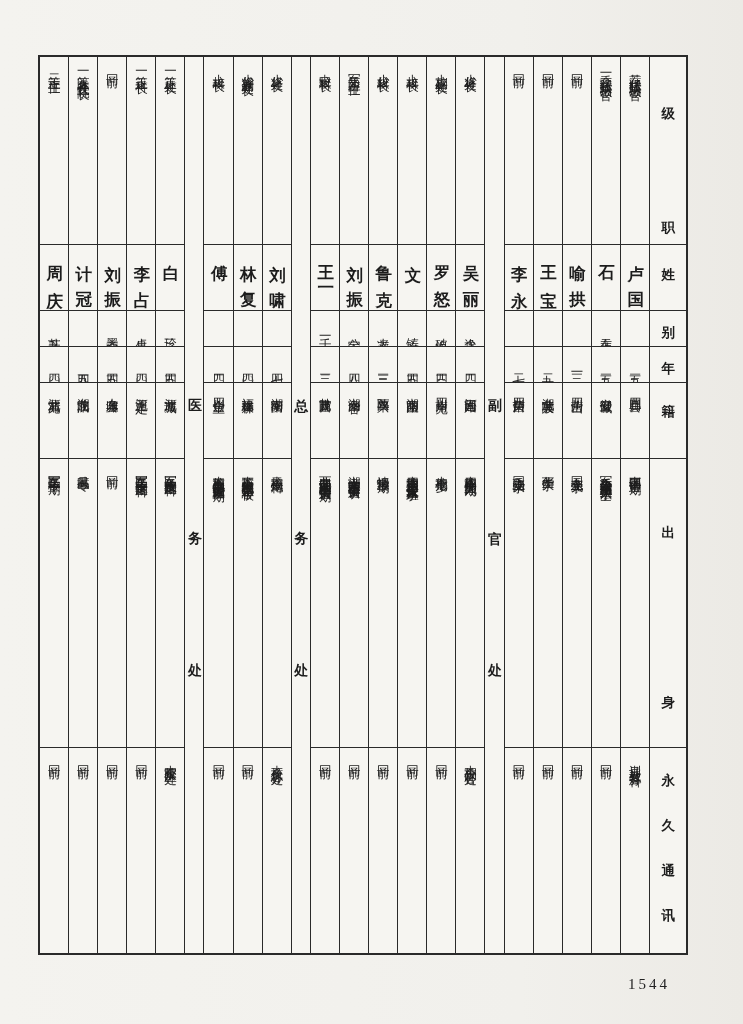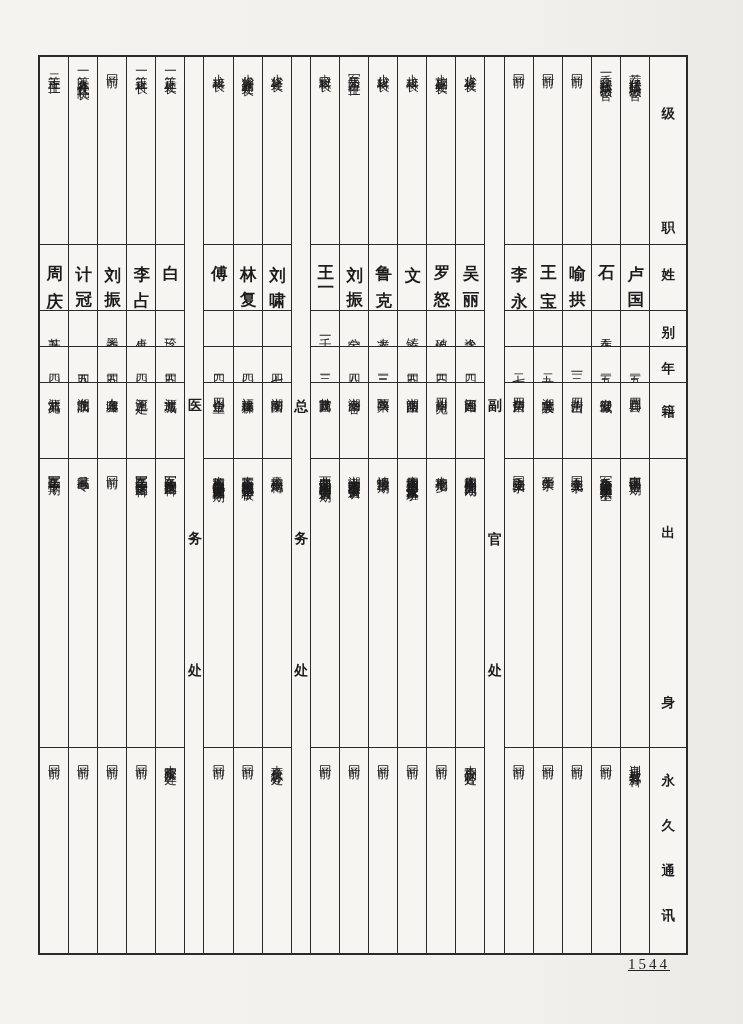--- a/index.html
+++ b/index.html
@@ -58,24 +58,23 @@
   .hdr-native{height:56px;margin:10px 0 0 0 !important;}
   .hdr-origin{height:170px;margin:55px 0 0 0 !important;}
   .hdr-contact{height:180px;margin:14px 0 0 0 !important;}
   .section-v{
     writing-mode:vertical-rl;text-orientation:upright;
     font-size:14px;font-weight:bold;
     height:265px;margin-top:330px;
     text-align:justify;text-align-last:justify;
   }
   .pageno{
-    position:absolute;left:628px;top:956px;
+    position:absolute;left:628px;top:976px;
     font-size:15px;letter-spacing:3px;color:#222;
     font-family:"Liberation Serif","DejaVu Serif",serif;
-    text-decoration:underline;
   }
 </style>
 </head>
 <body>
 
 <div class="page">
   <div class="table">
 
     <div class="col header-col hdr">
       <div class="cell r-rank">

